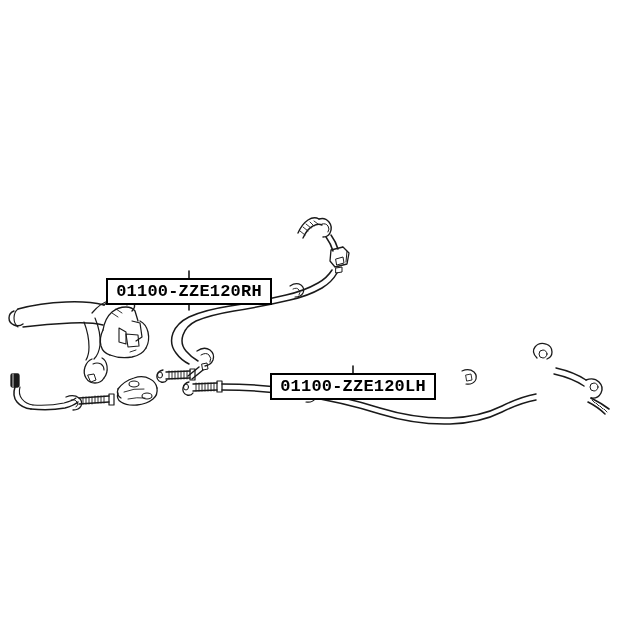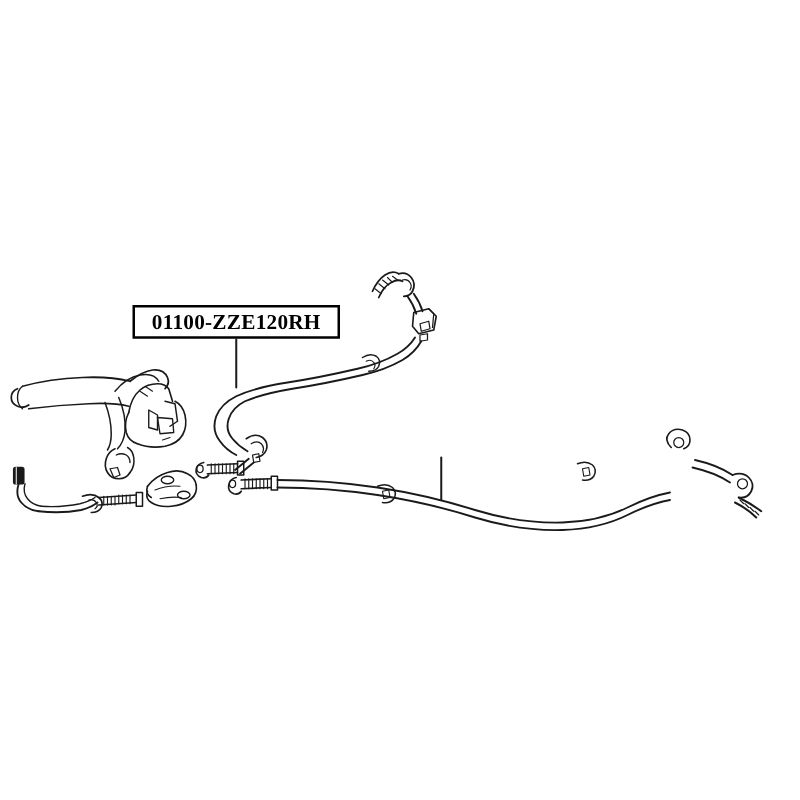--- a/index.html
+++ b/index.html
@@ -29,27 +29,28 @@
     display: block;
   }
   .label-box {
     position: absolute;
     background: #ffffff;
     border: 2px solid #000000;
     box-sizing: border-box;
     display: flex;
     align-items: center;
     justify-content: center;
-    font-family: Liberation Serif, serif;
+    font-family: Liberation Mono, monospace;
     font-weight: bold;
     font-size: 17px;
     letter-spacing: 0.2px;
     color: #000000;
     white-space: nowrap;
     line-height: 1;
+    margin-top: 34px;
   }
   #label-rh {
     left: 106px;
     top: 244px;
     width: 166px;
     height: 27px;
   }
   #label-lh {
     left: 270px;
     top: 339px;
@@ -205,14 +206,15 @@
       </g>
 
       <line x1="189" y1="271" x2="189" y2="310" stroke-width="1.6"></line>
       <line x1="353" y1="366" x2="353" y2="400" stroke-width="1.6"></line>
 
     </g>
   </svg>
 
   <div class="label-box" id="label-rh">01100-ZZE120RH</div>
 
+  <div class="label-box" id="label-lh">01100-ZZE120LH</div>
 
 </div>
 
 </body></html>

